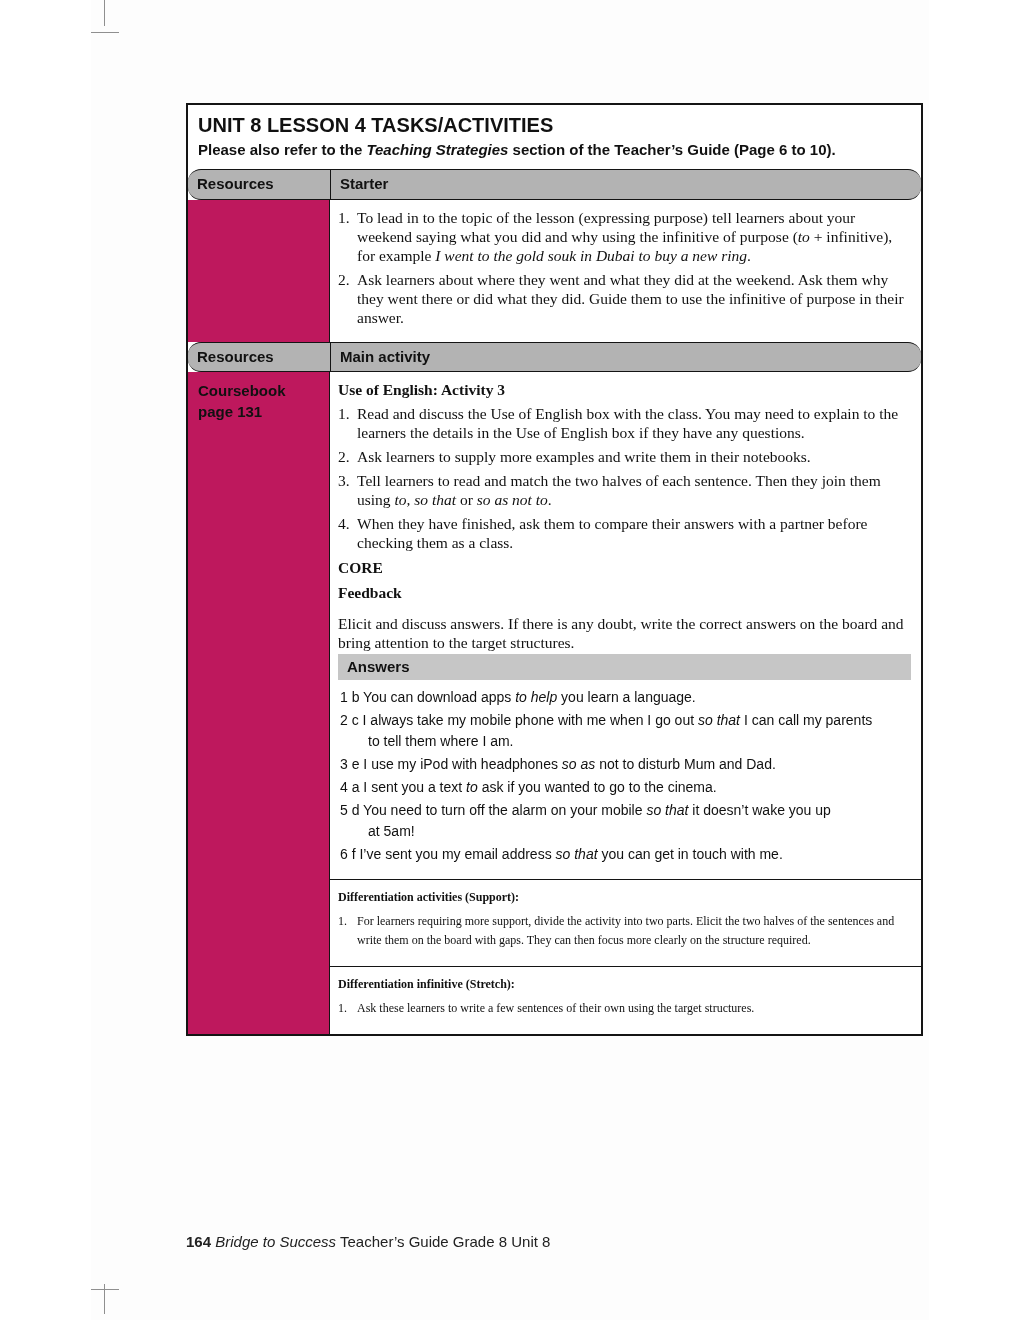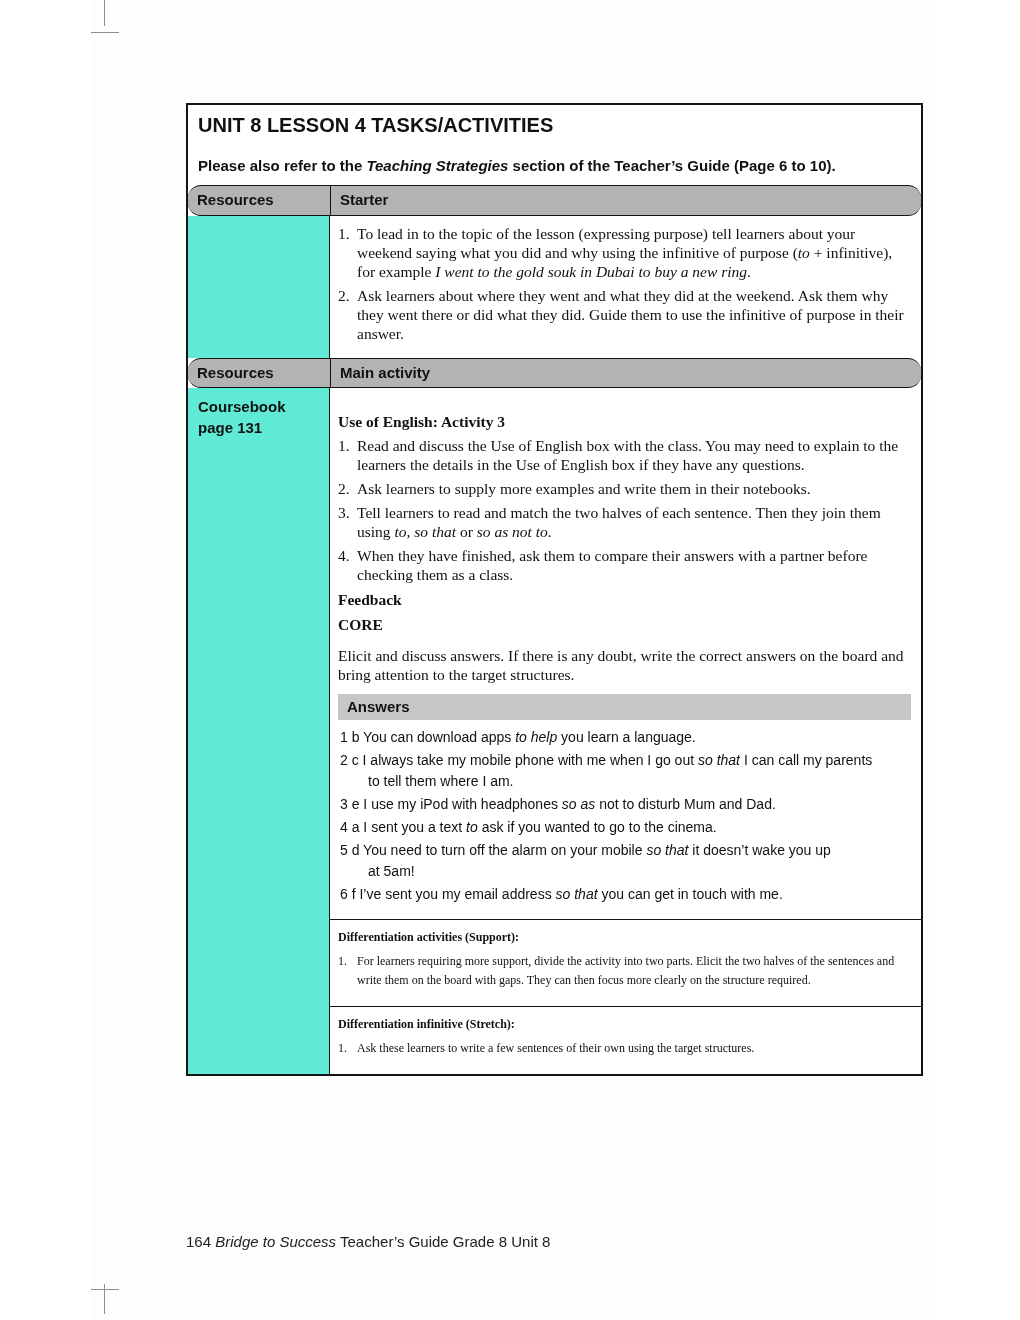--- a/index.html
+++ b/index.html
@@ -10,50 +10,50 @@
     font-family:"Liberation Sans", sans-serif;
   }
   .crop { position:absolute; background:#8f8f8f; }
 
   .doc-table {
     position:absolute; left:95px; top:103px; width:737px;
     border:2px solid #141414; background:#ffffff;
   }
   .title-block { padding:8px 10px 9px 10px; background:#ffffff; }
   .doc-title { font-size:20px; font-weight:bold; line-height:1.2; }
-  .doc-subtitle { font-size:15px; font-weight:bold; margin-top:20px; line-height:1.25; }
+  .doc-subtitle { font-size:15px; font-weight:bold; margin-top:4px; line-height:1.25; }
 
   .band {
     display:grid; grid-template-columns:142px 1fr; background:#b3b3b3;
     border-top:1.5px solid #141414; border-bottom:1.5px solid #141414;border-radius:13px;
   }
   .band .cell { padding:5px 9px; font-weight:bold; font-size:15px; line-height:1.25; }
   .band .cell.right { border-left:1.5px solid #141414; }
 
   .grid-row { display:grid; grid-template-columns:142px 1fr; }
   .res-cell {
-    background:#5eead4; border-right:1.5px solid #141414;
+    background:#be185d; border-right:1.5px solid #141414;
     padding:9px 10px; font-weight:bold; font-size:15px; line-height:1.35;
   }
   .main-col { display:flex; flex-direction:column; }
 
   .serif-content {
     font-family:"Liberation Serif", serif; font-size:15.5px; line-height:19px;
     padding:8px 10px 10px 8px;
   }
   .num-item { display:flex; margin-bottom:5px; }
   .num-item .num { flex:0 0 19px; }
   .num-item .txt { flex:1; }
   .serif-h { font-weight:bold; margin:6px 0 5px 0; }
-  .serif-h.first { margin-top:16px; }
+  .serif-h.first { margin-top:0; }
   .para { margin-top:12px; }
   .it { font-style:italic; }
-  .bd { font-weight:normal; }
+  .bd { font-weight:bold; }
 
-  .answers { margin-top:10px; }
+  .answers { margin-top:2px; }
   .answers-header {
     background:#c6c6c6; font-family:"Liberation Sans", sans-serif;
     font-weight:bold; font-size:15px; padding:3px 9px; line-height:1.3;
   }
   .answers-body {
     font-family:"Liberation Sans", sans-serif; font-size:14px; line-height:21px;
     padding:7px 2px 2px 2px;
   }
   .answer-line { padding-left:28px; text-indent:-28px; margin-bottom:2px; }
 
@@ -132,22 +132,22 @@
           </div>
           <div class="num-item">
             <span class="num">3.</span>
             <span class="txt"><span>Tell learners to read and match the two halves of each sentence. Then they join them using </span><span class="it">to, so that</span><span> or </span><span class="it">so as not to</span><span>.</span></span>
           </div>
           <div class="num-item">
             <span class="num">4.</span>
             <span class="txt"><span>When they have finished, ask them to compare their answers with a partner before checking them as a class.</span></span>
           </div>
 
+          <div class="serif-h">CORE</div>
           <div class="serif-h">Feedback</div>
-          <div class="serif-h">CORE</div>
           <div class="para">Elicit and discuss answers. If there is any doubt, write the correct answers on the board and bring attention to the target structures.</div>
 
           <div class="answers">
             <div class="answers-header">Answers</div>
             <div class="answers-body">
               <div class="answer-line"><span>1 b You can download apps </span><span class="it">to help</span><span> you learn a language.</span></div>
               <div class="answer-line"><span>2 c I always take my mobile phone with me when I go out </span><span class="it">so that</span><span> I can call my parents</span><br><span>to tell them where I am.</span></div>
               <div class="answer-line"><span>3 e I use my iPod with headphones </span><span class="it">so as</span><span> not to disturb Mum and Dad.</span></div>
               <div class="answer-line"><span>4 a I sent you a text </span><span class="it">to</span><span> ask if you wanted to go to the cinema.</span></div>
               <div class="answer-line"><span>5 d You need to turn off the alarm on your mobile </span><span class="it">so that</span><span> it doesn’t wake you up</span><br><span>at 5am!</span></div>

